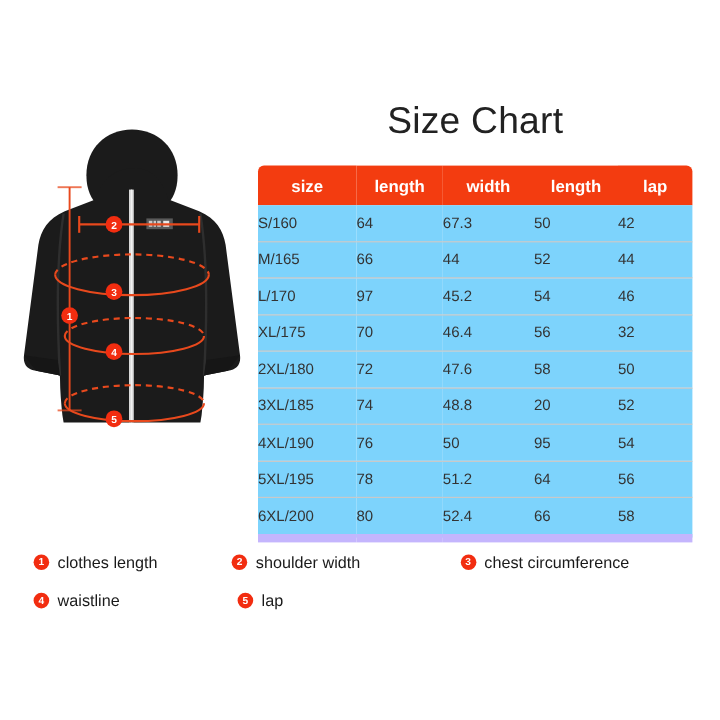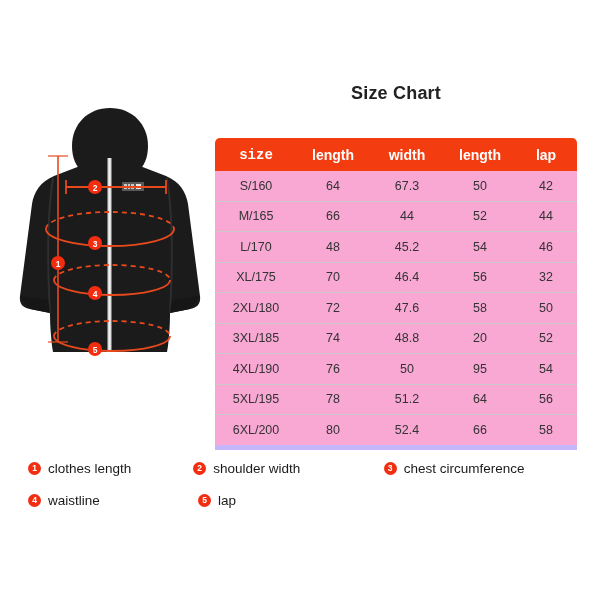--- a/index.html
+++ b/index.html
@@ -31,22 +31,22 @@
     height: 290px;
   }
 
   
   #page-title {
     position: absolute;
     left: 215px;
     top: 83px;
     width: 362px;
     text-align: center;
-    font-size: 18px;
-    font-weight: 700;
+    font-size: 31px;
+    font-weight: 400;
     color: #222222;
     letter-spacing: 0.2px;
   }
 
   
   #size-table {
     position: absolute;
     left: 215px;
     top: 138px;
     width: 362px;
@@ -60,36 +60,35 @@
     font-size: 14px;
     font-weight: 700;
     height: 33px;
     padding: 0;
     text-align: center;
     border: none;
   }
   #size-table thead tr th:first-child {
     border-top-left-radius: 5px;
     border-bottom-left-radius: 0;
-    font-family: Liberation Mono, monospace;
   }
   #size-table thead tr th:last-child {
     border-top-right-radius: 5px;
   }
   #size-table tbody td {
     height: 29.5px;
     padding: 0;
-    text-align: center;
+    text-align: left;
     color: #333333;
     font-size: 12.5px;
     border-bottom: 1px solid #c9c9c9;
-    background: #f9a8d4;
+    background: #7dd3fc;
   }
   #size-table tbody tr:last-child td {
-    border-bottom: 5px solid #c4b5fd;
+    border-bottom: 7px solid #c4b5fd;
   }
   #size-table col.c-size   { width: 82px; }
   #size-table col.c-length { width: 72px; }
   #size-table col.c-width  { width: 76px; }
   #size-table col.c-chest  { width: 70px; }
   #size-table col.c-lap    { width: 62px; }
 
   
   #legend {
     position: absolute;
@@ -252,21 +251,21 @@
       </tr>
       <tr>
         <td>M/165</td>
         <td>66</td>
         <td>44</td>
         <td>52</td>
         <td>44</td>
       </tr>
       <tr>
         <td>L/170</td>
-        <td>48</td>
+        <td>97</td>
         <td>45.2</td>
         <td>54</td>
         <td>46</td>
       </tr>
       <tr>
         <td>XL/175</td>
         <td>70</td>
         <td>46.4</td>
         <td>56</td>
         <td>32</td>

